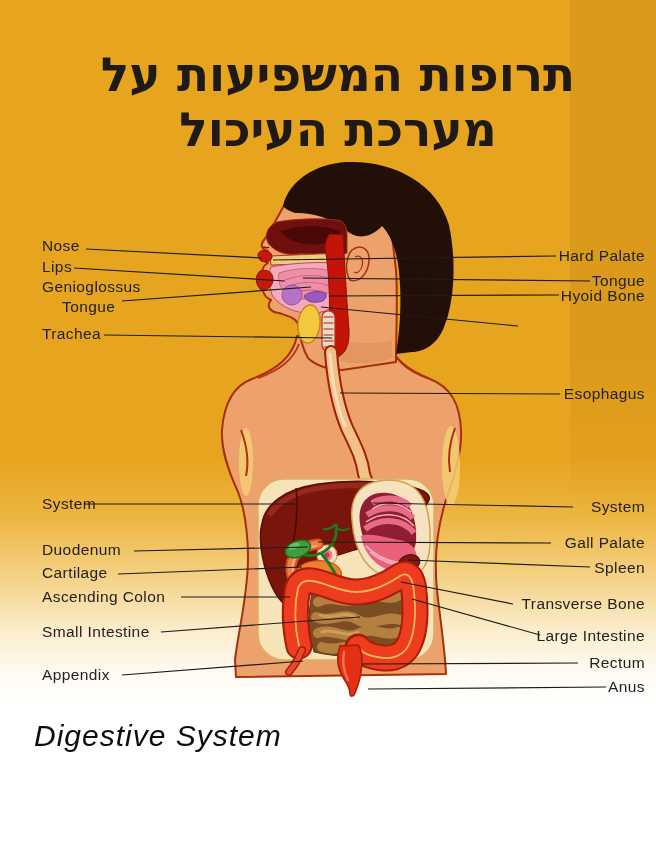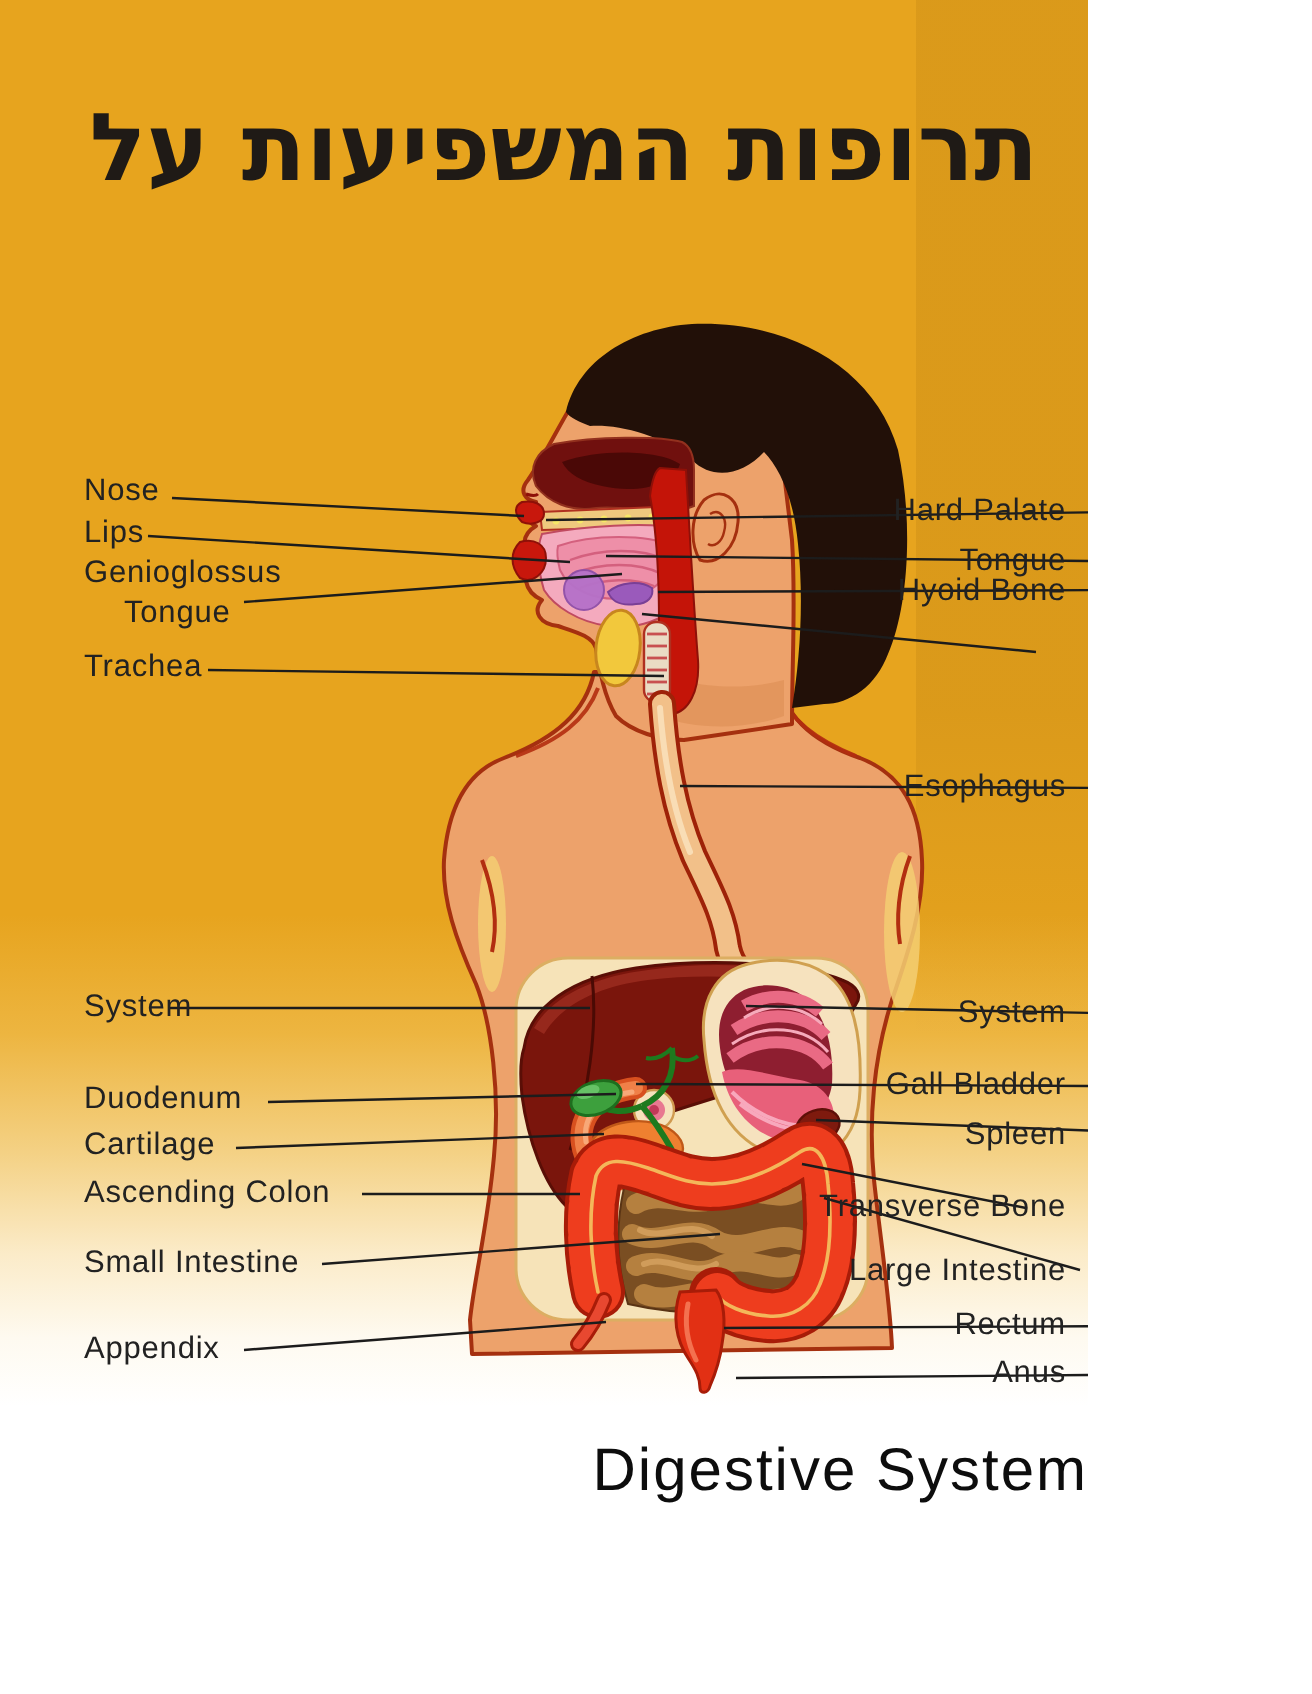--- a/index.html
+++ b/index.html
@@ -1,18 +1,18 @@
 <!DOCTYPE html>
 <html><head>
 <meta charset="utf-8">
 <style>
   html,body{margin:0;padding:0;background:#fff;}
   #poster{
     position:relative;
-    width:544px;height:847px;
+    width:656px;height:847px;
     overflow:hidden;
     font-family:"Liberation Sans",sans-serif;
     background:linear-gradient(180deg,
       #E7A41E 0%, #E7A41E 54%, #EDB540 61%, #F4D184 68%,
       #FBEBC8 74%, #FEFAF0 79%, #FFFFFF 83%, #FFFFFF 100%);
   }
   .edge-shade{
     position:absolute;top:0;right:0;width:86px;height:520px;
     background:linear-gradient(180deg, rgba(130,80,0,0.12) 0%, rgba(130,80,0,0.12) 68%, rgba(130,80,0,0) 100%);
     pointer-events:none;
@@ -26,32 +26,33 @@
   }
   .anatomy-svg{position:absolute;top:0;left:0;}
   .lbl{
     position:absolute;
     font-size:15.5px;letter-spacing:0.4px;color:#222;
     white-space:nowrap;line-height:18px;
   }
   .lbl.right{text-align:left;}
   .caption{
     position:absolute;top:719px;left:0;right:0;
-    text-align:right;font-size:30px;letter-spacing:1px;
-    color:#0D0D0D;padding-left:34px;
+    text-align:left;font-size:30px;letter-spacing:1px;
+    color:#0D0D0D;padding-left:34px;font-style:italic;
   }
 </style>
 </head>
 <body>
 
 <div id="poster">
   <div class="edge-shade"></div>
 
   <div class="title">
     <div>תרופות המשפיעות על</div>
+    <div>מערכת העיכול</div>
   </div>
 
   <svg class="anatomy-svg" width="656" height="847" viewBox="0 0 656 847">
 
     <g>
       <path d="M 297,336 C 293,356 278,369 252,379 C 233,386 224,404 222,430
            C 221,450 228,470 238,492 C 246,512 250,548 247,578
            C 244,612 237,640 235,660 L 236,677 L 446,674
            C 445,650 440,618 437,590 C 434,560 437,528 446,500
            C 455,474 462,452 461,430 C 460,404 451,387 430,379
@@ -251,21 +252,21 @@
   <div class="lbl" style="left:42px;top:564px">Cartilage</div>
   <div class="lbl" style="left:42px;top:588px">Ascending Colon</div>
   <div class="lbl" style="left:42px;top:623px">Small Intestine</div>
   <div class="lbl" style="left:42px;top:666px">Appendix</div>
 
   <div class="lbl right" style="right:11px;top:247px">Hard Palate</div>
   <div class="lbl right" style="right:11px;top:272px">Tongue</div>
   <div class="lbl right" style="right:11px;top:287px">Hyoid Bone</div>
   <div class="lbl right" style="right:11px;top:385px">Esophagus</div>
   <div class="lbl right" style="right:11px;top:498px">System</div>
-  <div class="lbl right" style="right:11px;top:534px">Gall Bladder</div>
+  <div class="lbl right" style="right:11px;top:534px">Gall Palate</div>
   <div class="lbl right" style="right:11px;top:559px">Spleen</div>
   <div class="lbl right" style="right:11px;top:595px">Transverse Bone</div>
   <div class="lbl right" style="right:11px;top:627px">Large Intestine</div>
   <div class="lbl right" style="right:11px;top:654px">Rectum</div>
   <div class="lbl right" style="right:11px;top:678px">Anus</div>
 
   <div class="caption">Digestive System</div>
 </div>
 
 </body></html>

